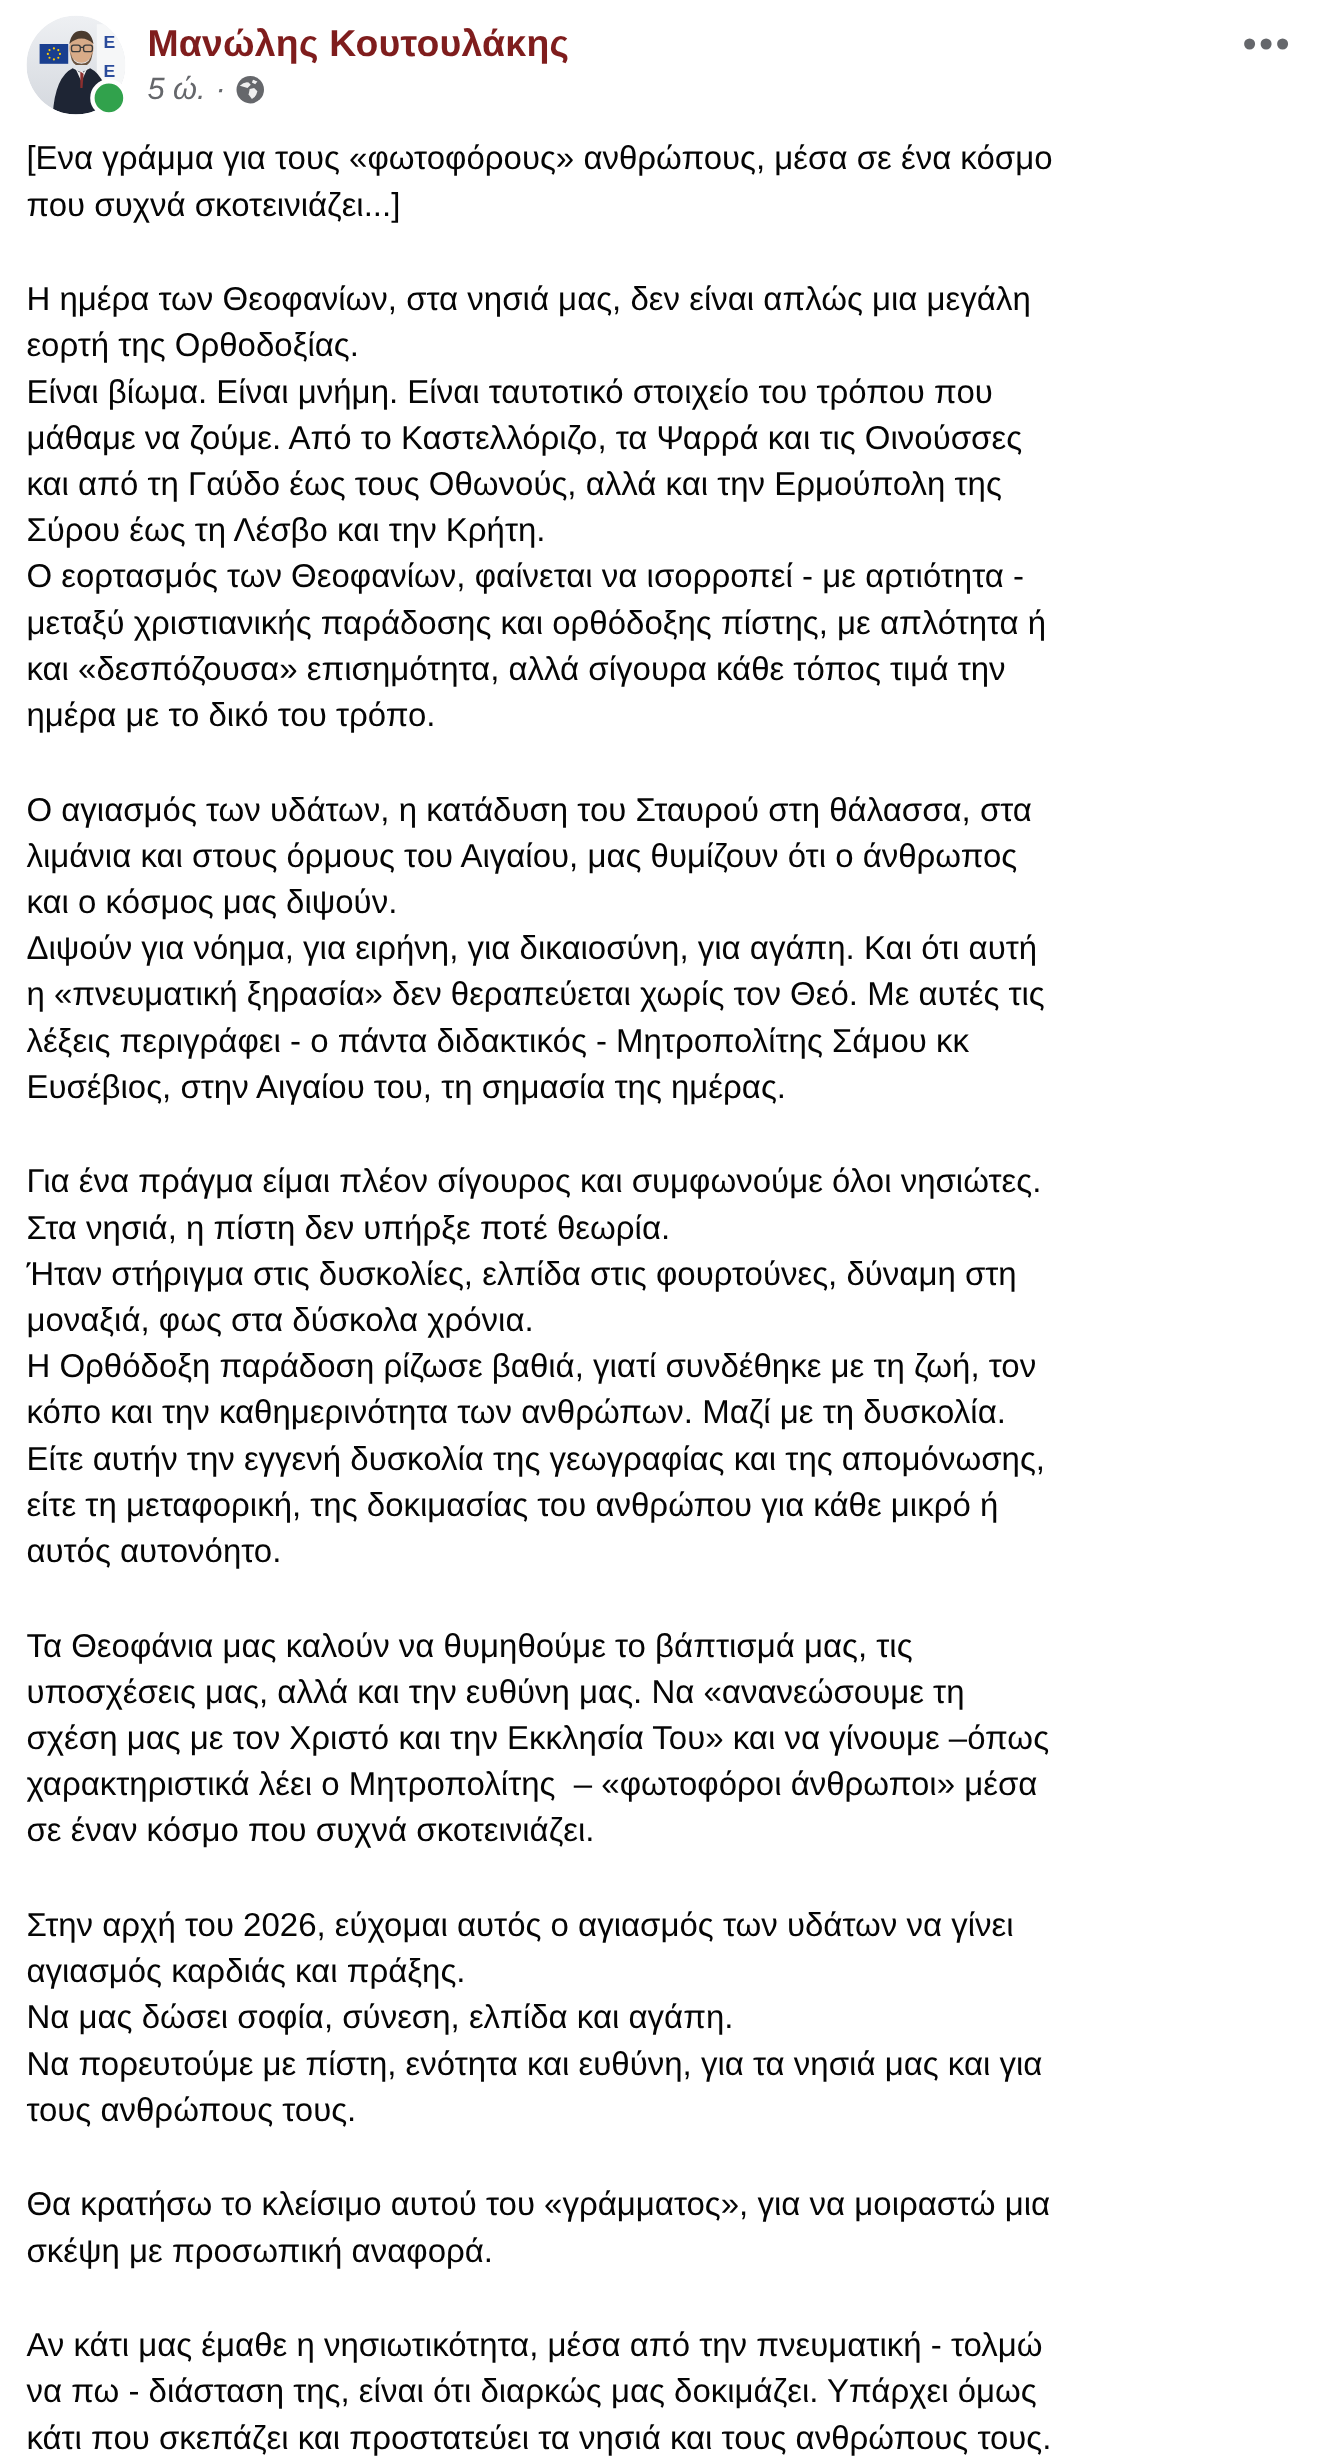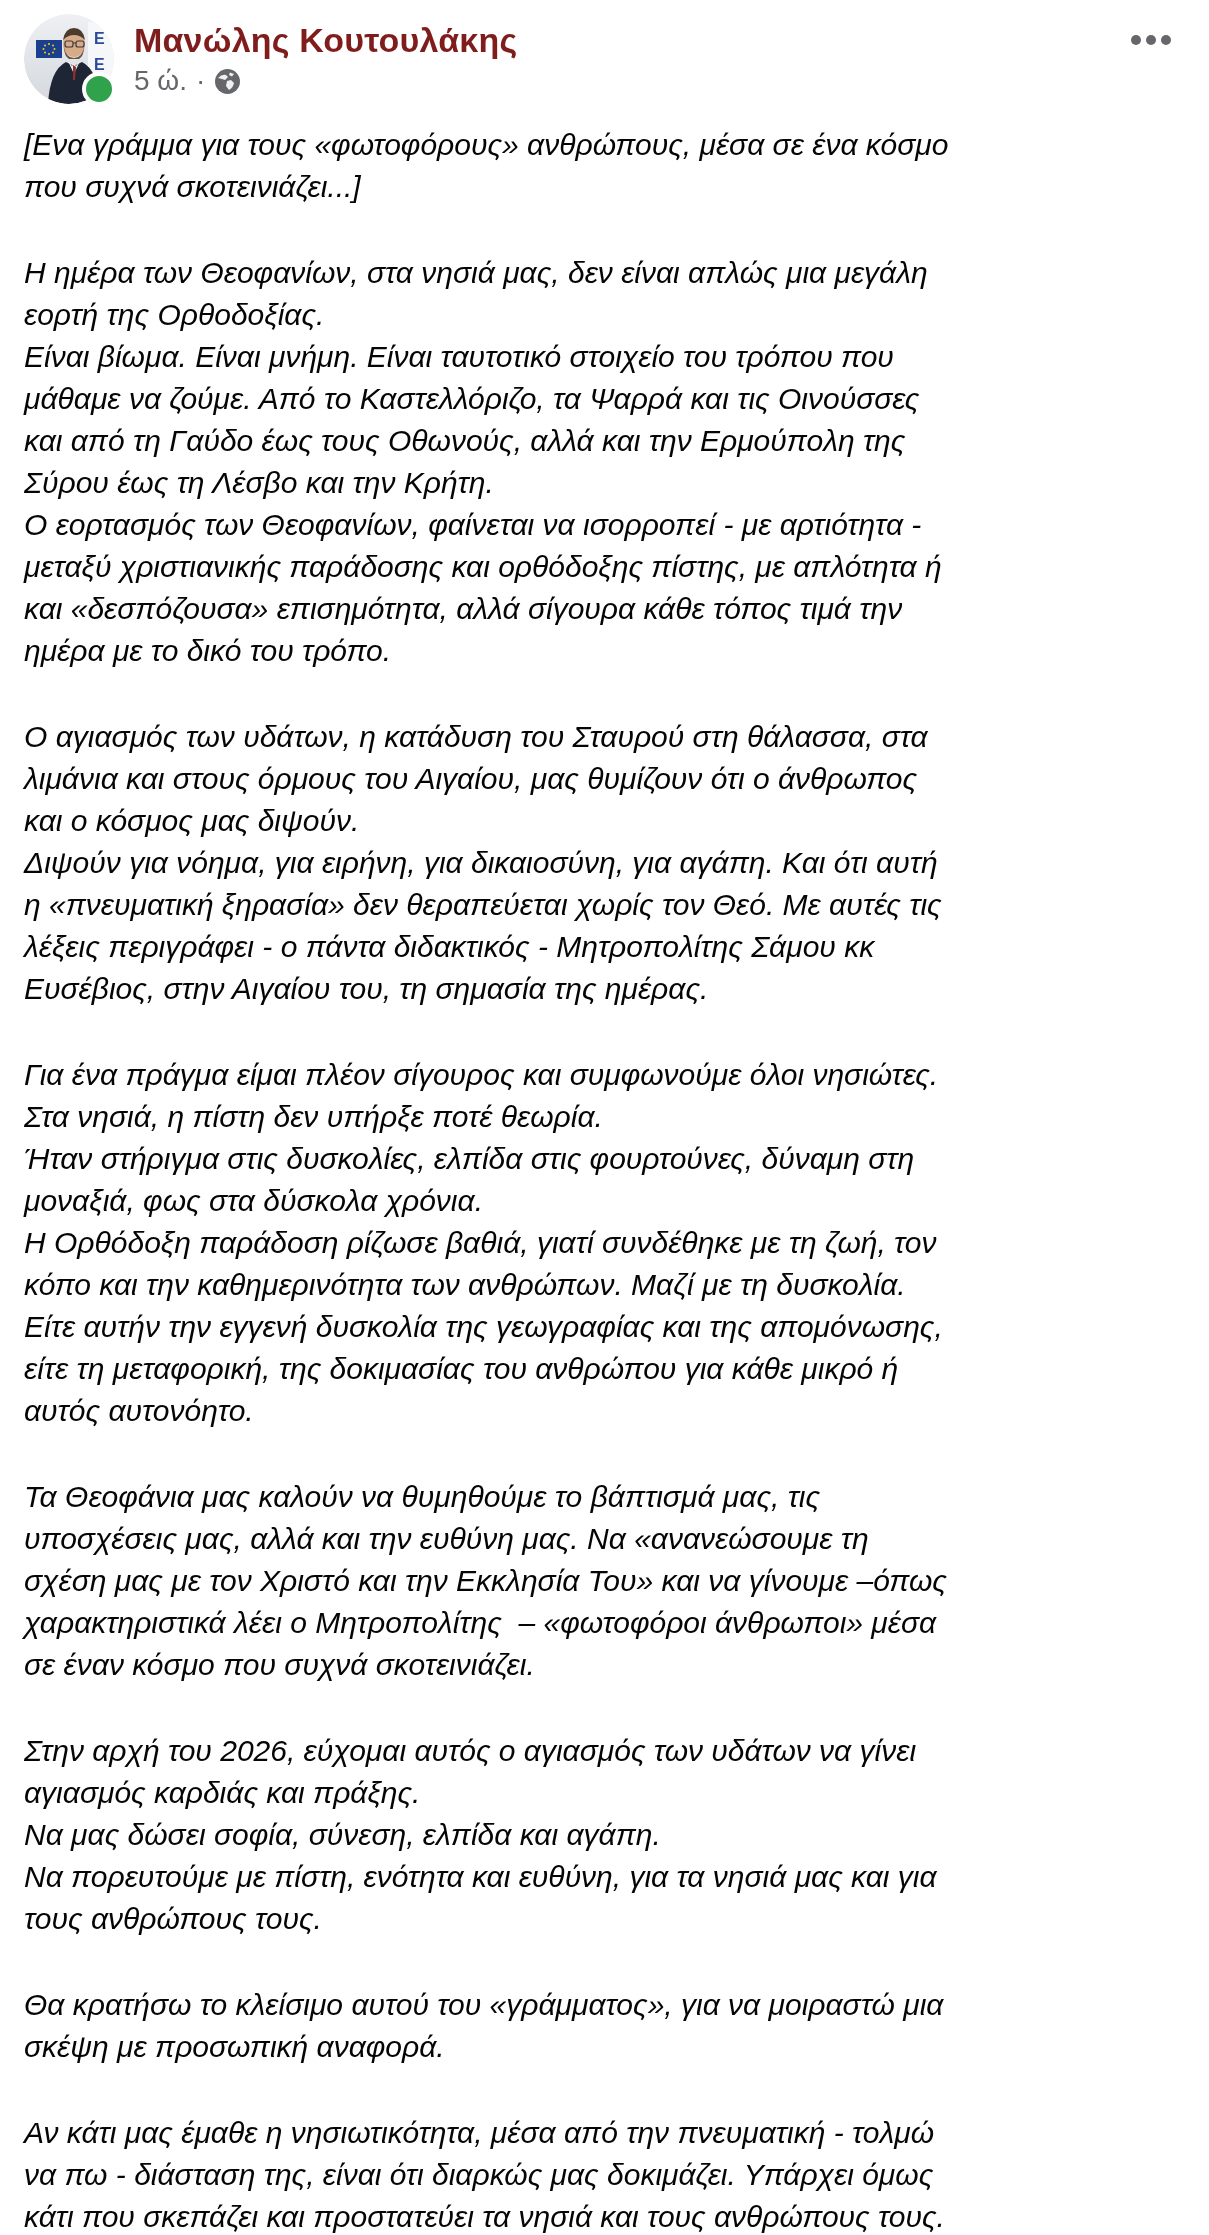--- a/index.html
+++ b/index.html
@@ -43,35 +43,36 @@
     letter-spacing: 0.2px;
     cursor: pointer;
   }
   .meta-row {
     display: flex;
     align-items: center;
     margin-top: 4px;
     font-size: 28px;
     line-height: 34px;
     color: #65676b;
+    font-style: italic;
   }
   .meta-row .sep { margin: 0 9px; }
   .globe { width: 27px; height: 27px; display: inline-block; }
   .more-btn {
     position: absolute;
     top: 22px; right: 30px;
     width: 56px; height: 36px;
     display: flex; align-items: center; justify-content: center;
     background: transparent; border: none; cursor: pointer; padding: 0;
   }
   
   .post-body {
     padding: 20px 24px 0 24px;
   }
-  .text-block { margin: 0; font-style: italic; }
+  .text-block { margin: 0; }
   .text-block + .text-block { margin-top: 44px; }
   .text-line {
     font-size: 30px;
     line-height: 42px;
     white-space: pre;
     color: #050505;
   }
 </style>
 </head>
 <body>

